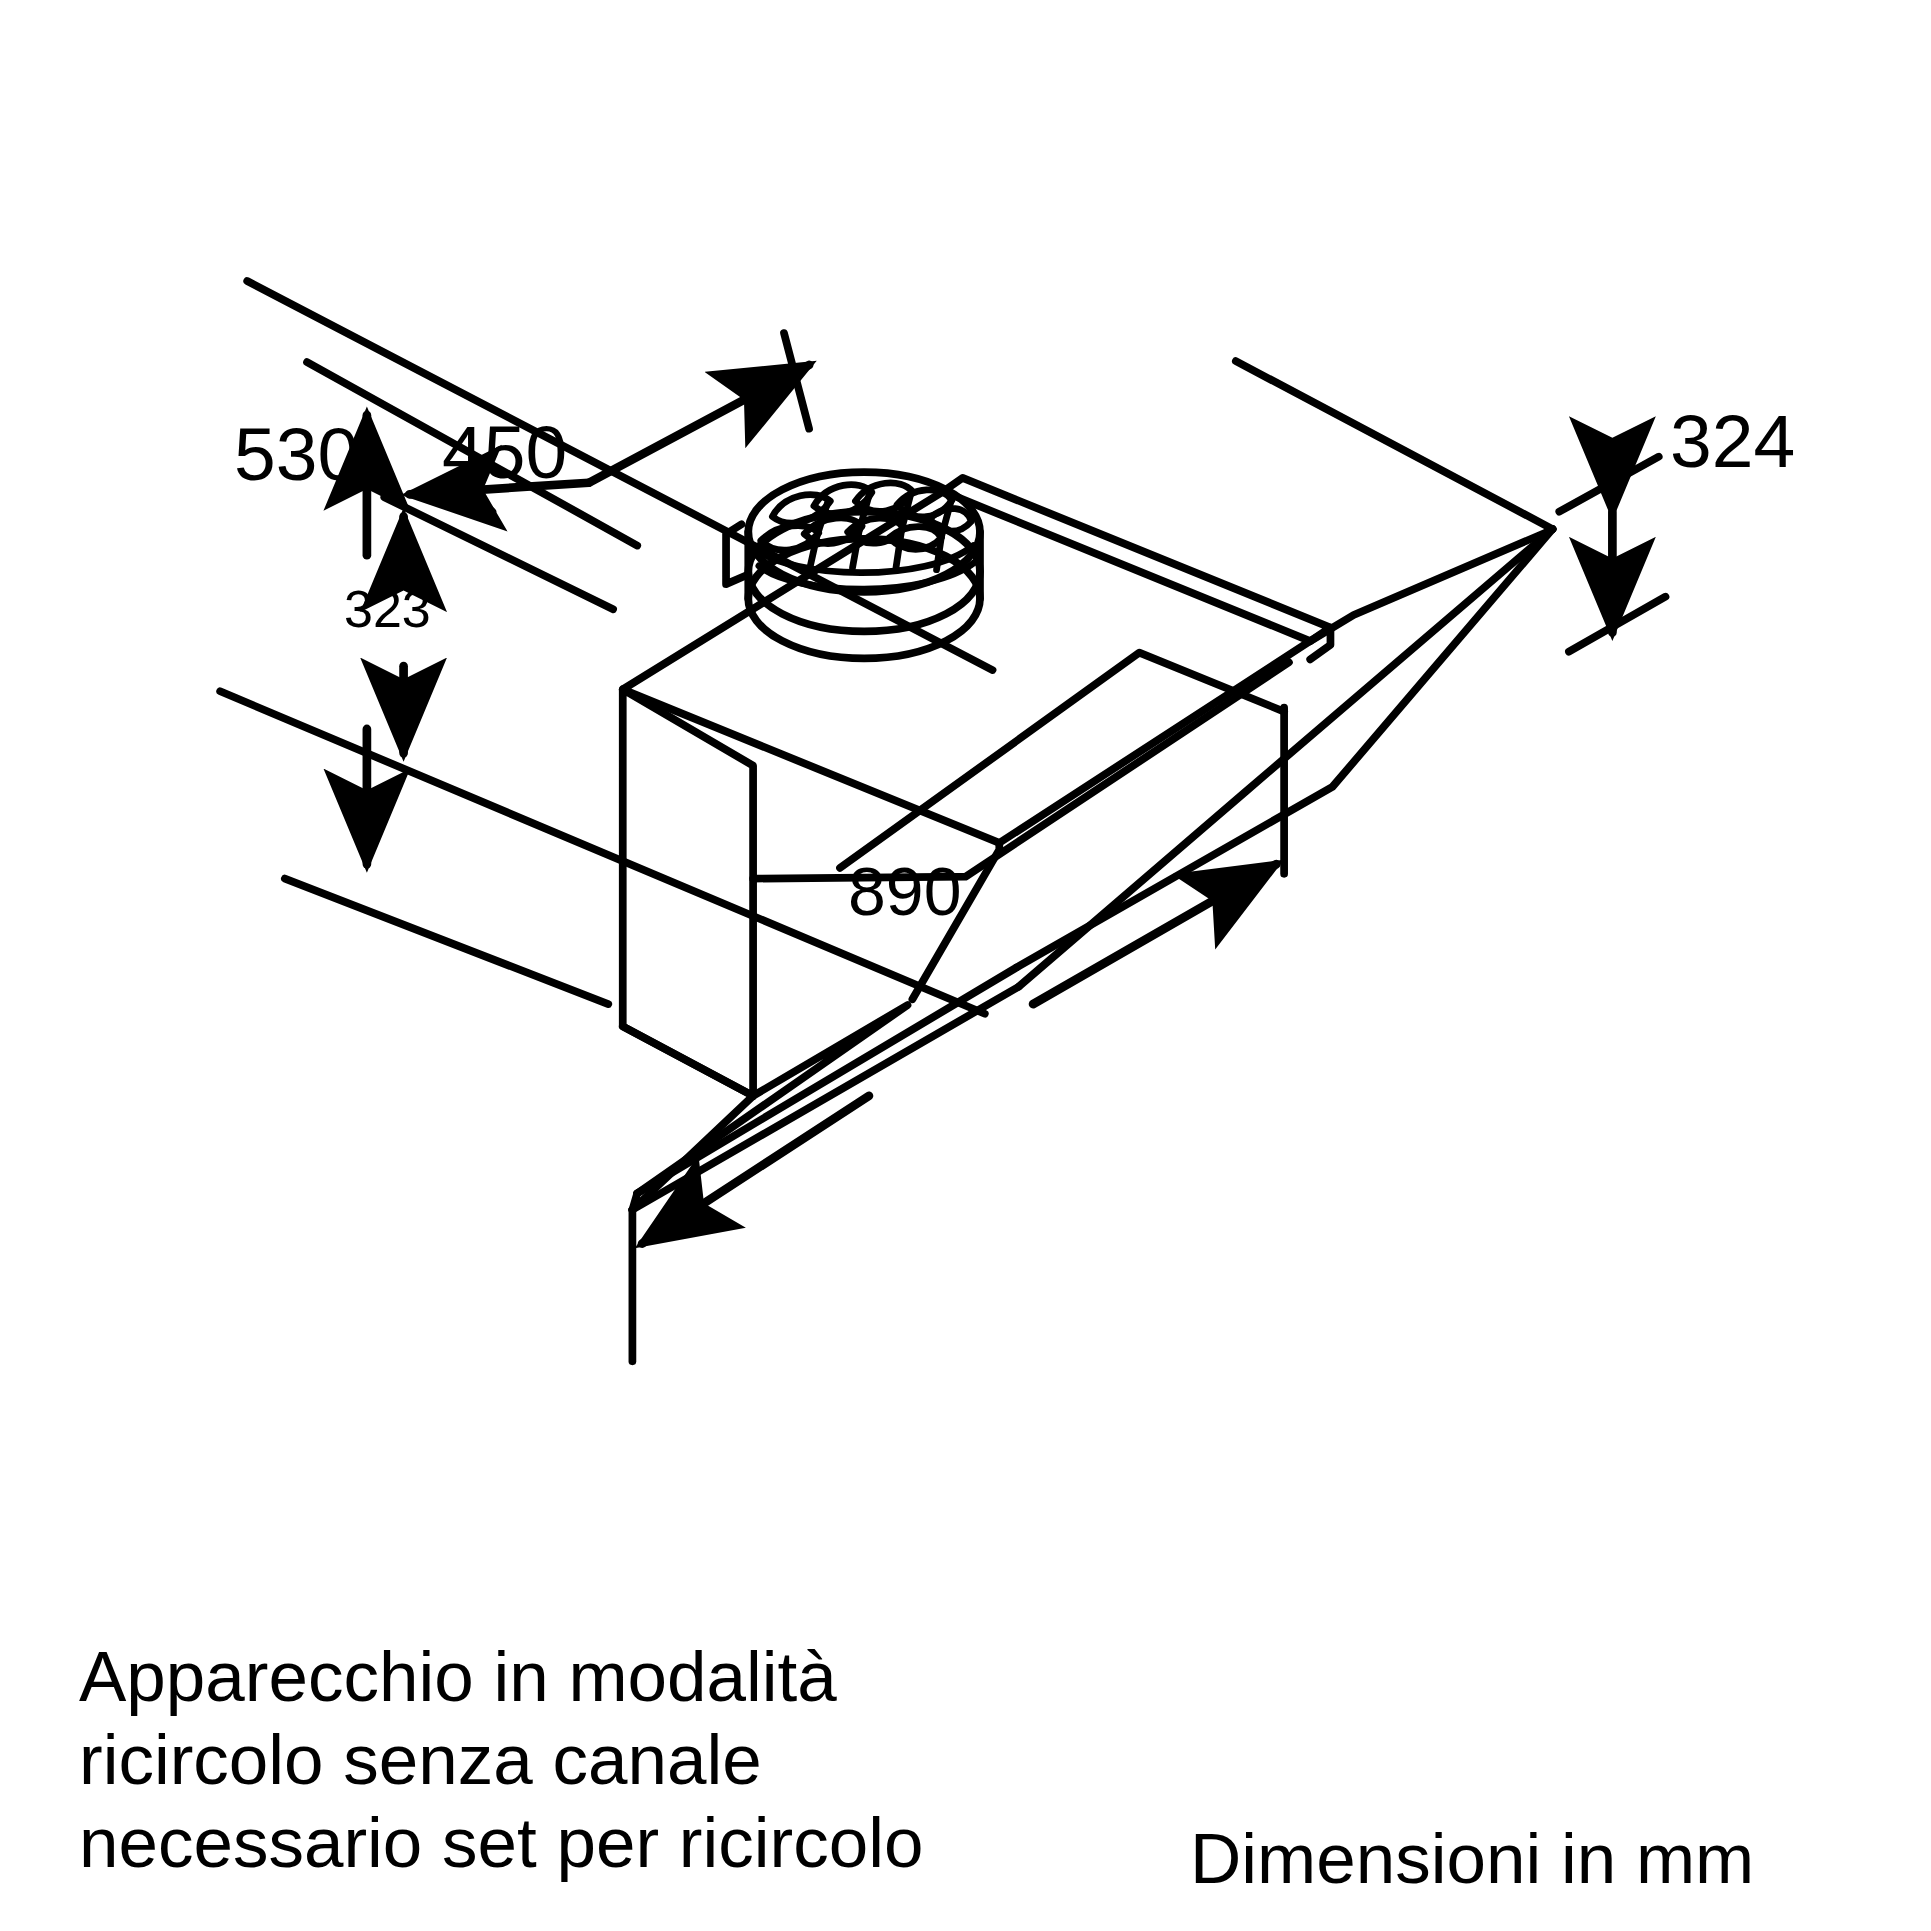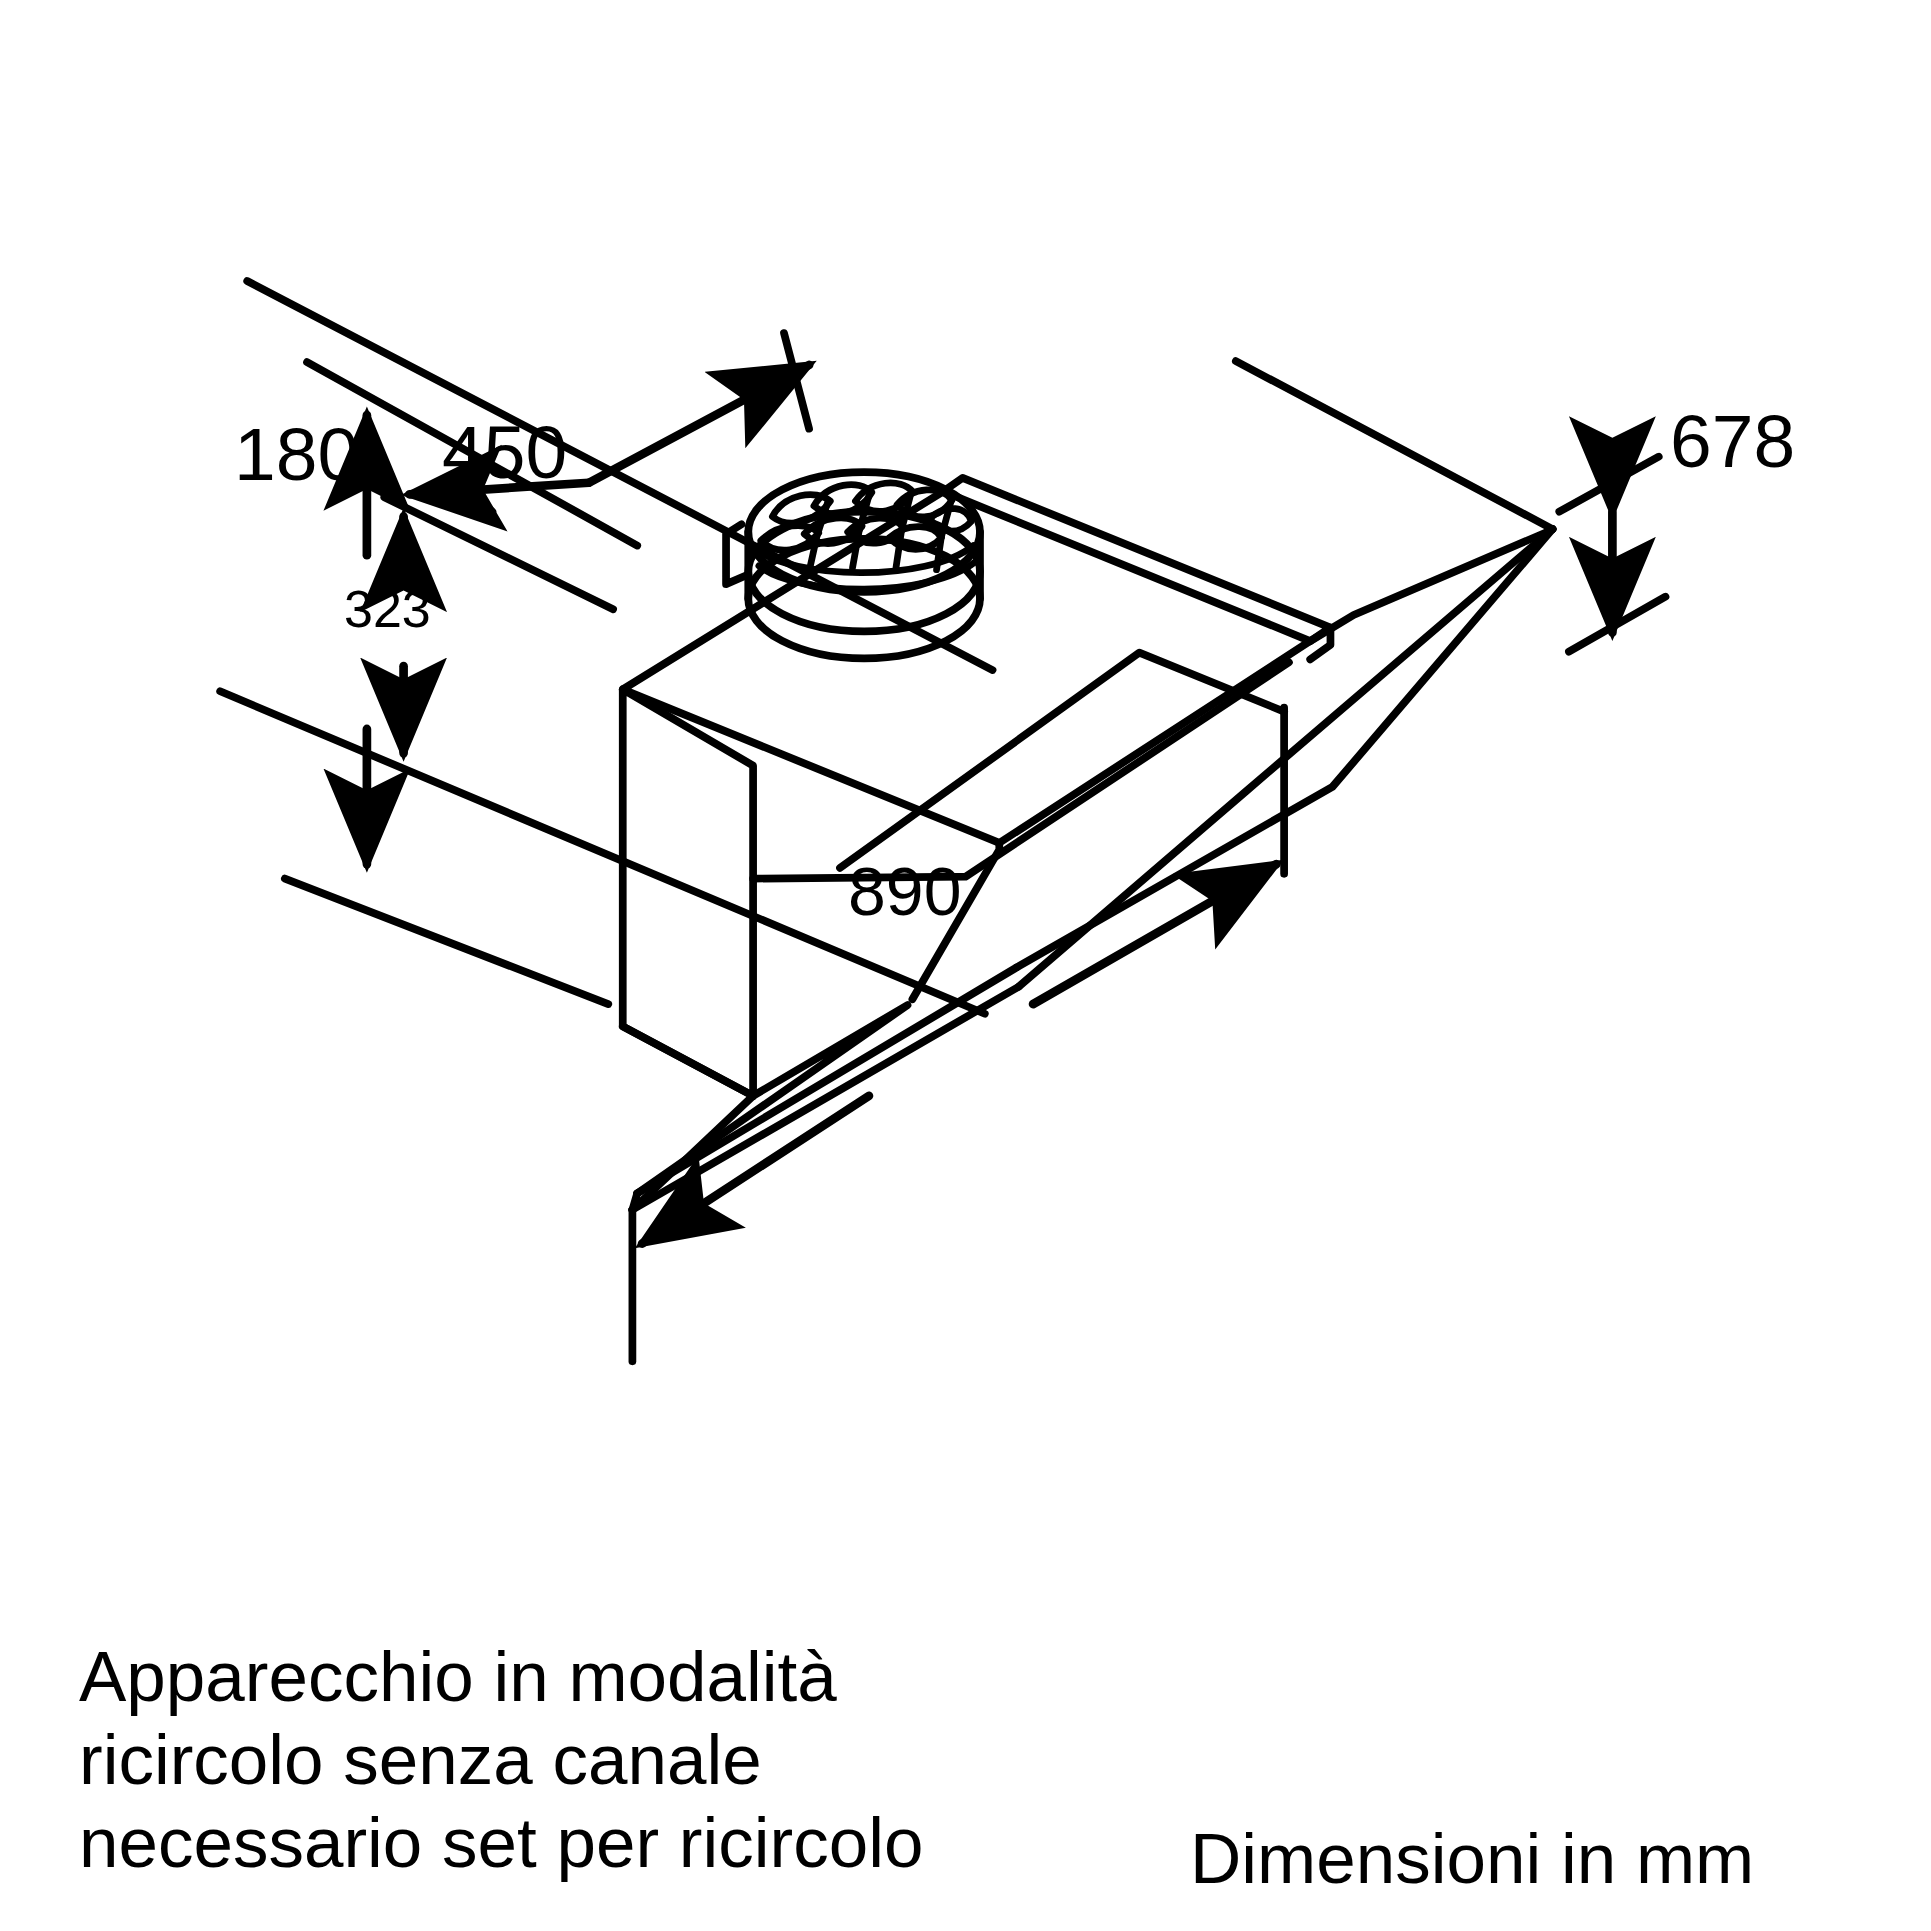--- a/index.html
+++ b/index.html
@@ -198,24 +198,24 @@
         <path d="M 655,1253 L 655,1410"></path>
 
         <path d="M 1070,1040 L 1322,895" stroke-width="9" marker-end="url(#ahead)"></path>
 
         <path d="M 900,1135 L 665,1288" stroke-width="9" marker-end="url(#ahead)"></path>
       </g>
 
     </g>
   </svg>
 
-  <div class="dim-label" id="lbl-370">180</div>
+  <div class="dim-label" id="lbl-370">530</div>
   <div class="dim-label" id="lbl-450">450</div>
   <div class="dim-label" id="lbl-323">323</div>
-  <div class="dim-label" id="lbl-452">678</div>
+  <div class="dim-label" id="lbl-452">324</div>
   <div class="dim-label" id="lbl-890">890</div>
 
   <div id="caption-block">
     <div class="caption-line">Apparecchio in modalità</div>
     <div class="caption-line">ricircolo senza canale</div>
     <div class="caption-line">necessario set per ricircolo</div>
   </div>
 
   <div id="units-note">Dimensioni in mm</div>
 

